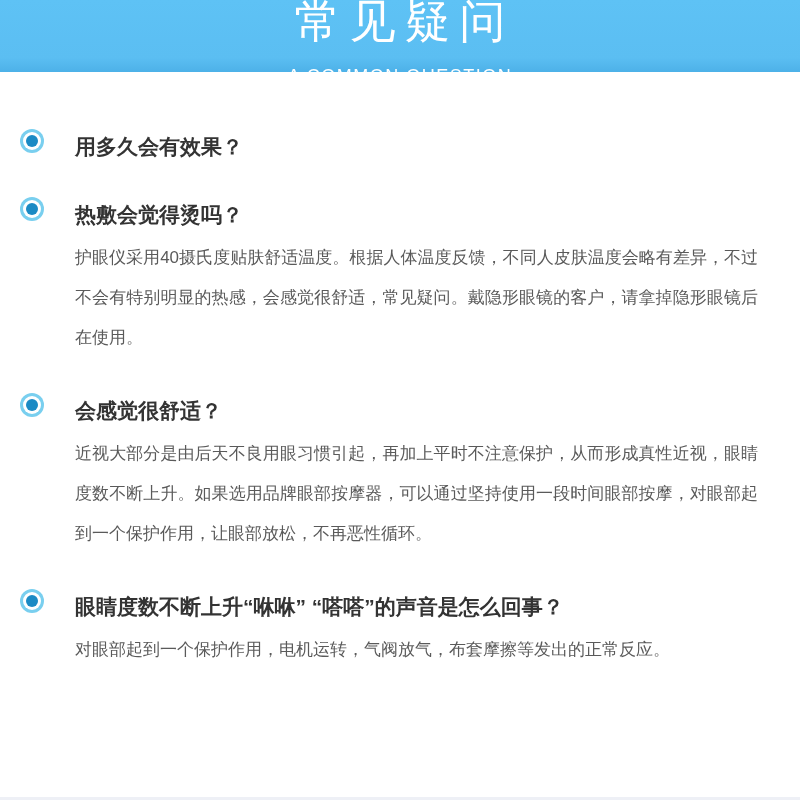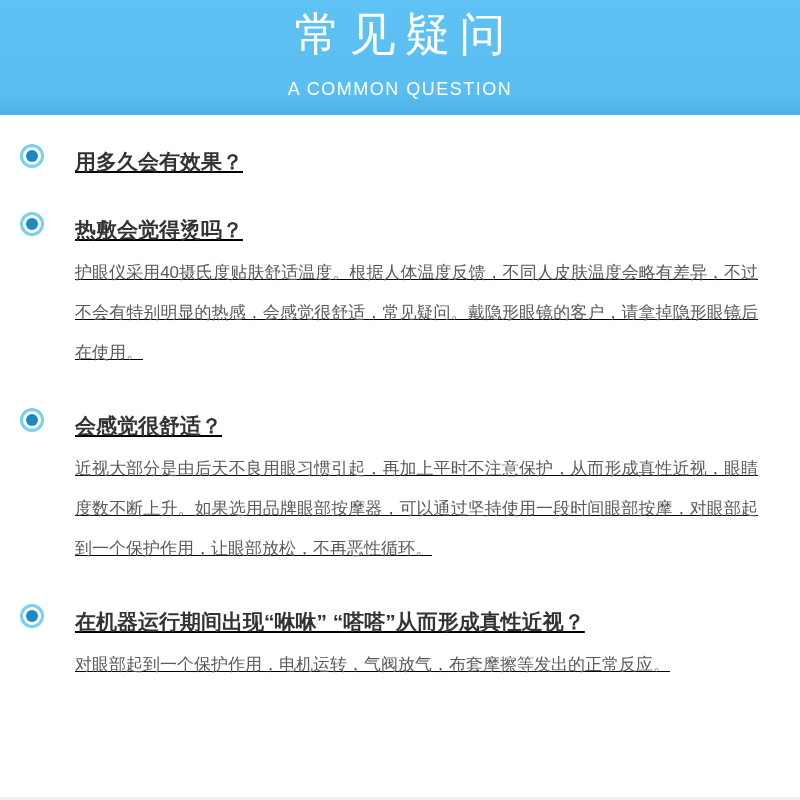--- a/index.html
+++ b/index.html
@@ -9,26 +9,26 @@
     background: #ffffff;
     font-family: "Liberation Sans", "DejaVu Sans", sans-serif;
     overflow: hidden;
     position: relative;
     box-sizing: border-box;
     border-bottom: 3px solid #eef0f6;
   }
 
   
   .header {
-    height: 115px;
+    height: 72px;
     background: linear-gradient(#5ec2f5 0%, #5bbef2 80%, #4db1e8 100%);
     display: flex;
     flex-direction: column;
     align-items: center;
-    justify-content: flex-start;
+    justify-content: center;
     padding-top: 8px;
     box-sizing: border-box;
   }
   .header h1 {
     margin: 0;
     color: #ffffff;
     font-size: 46px;
     line-height: 52px;
     font-weight: 300;
     letter-spacing: 9px;
@@ -39,22 +39,21 @@
     font-size: 18px;
     line-height: 20px;
     font-weight: 400;
     letter-spacing: 1.5px;
     margin-top: 19px;
   }
 
   
   .faq-list {
     margin: 0 42px 0 75px;
-    padding-top: 32px;
-    text-decoration: underline;
+    padding-top: 60px;
   }
   .faq-item { position: relative; }
   .faq-item + .faq-item { margin-top: 38px; }
 
   .bullet {
     position: absolute;
     left: -49px;
     top: 3px;
     width: 12px;
     height: 12px;
@@ -102,18 +101,18 @@
   </section>
 
   <section class="faq-item">
     <span class="bullet"></span>
     <h2 class="question">会感觉很舒适？</h2>
     <p class="answer">近视大部分是由后天不良用眼习惯引起，再加上平时不注意保护，从而形成真性近视，眼睛度数不断上升。如果选用品牌眼部按摩器，可以通过坚持使用一段时间眼部按摩，对眼部起到一个保护作用，让眼部放松，不再恶性循环。</p>
   </section>
 
   <section class="faq-item">
     <span class="bullet"></span>
-    <h2 class="question">在机器运行期间出现“咻咻” “嗒嗒”从而形成真性近视？</h2>
+    <h2 class="question">眼睛度数不断上升“咻咻” “嗒嗒”的声音是怎么回事？</h2>
     <p class="answer">对眼部起到一个保护作用，电机运转，气阀放气，布套摩擦等发出的正常反应。</p>
   </section>
 </main>
 
 </div>
 
 </body></html>

